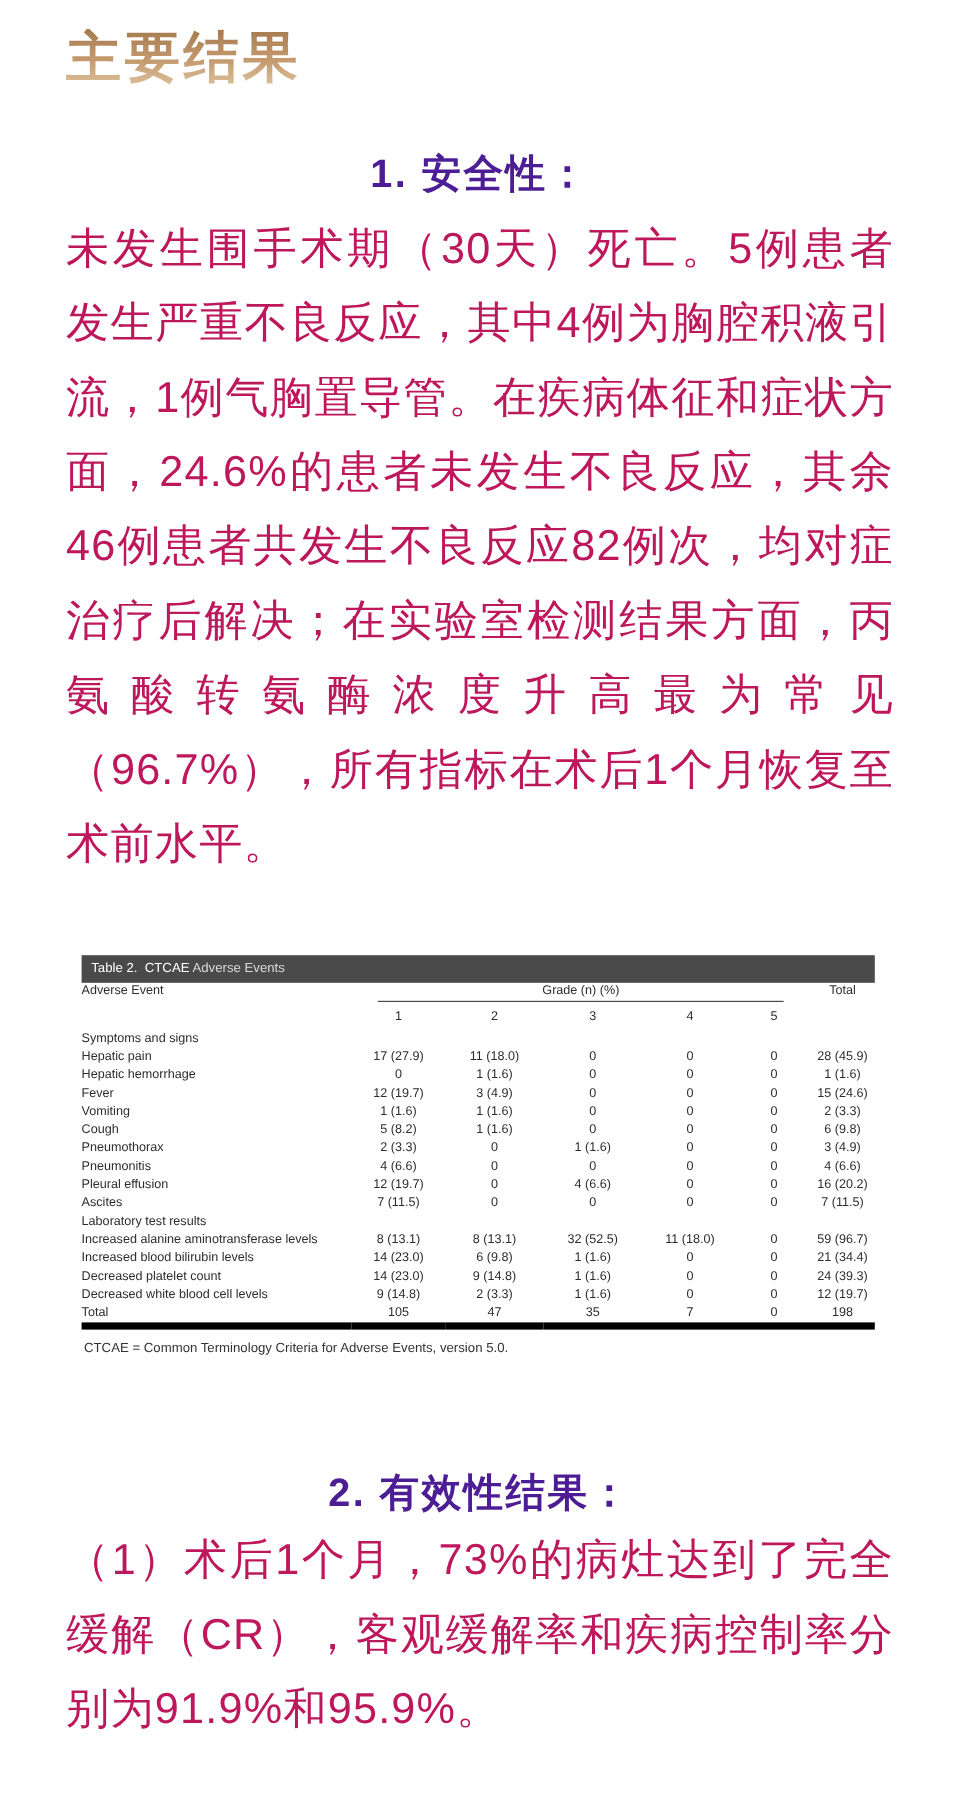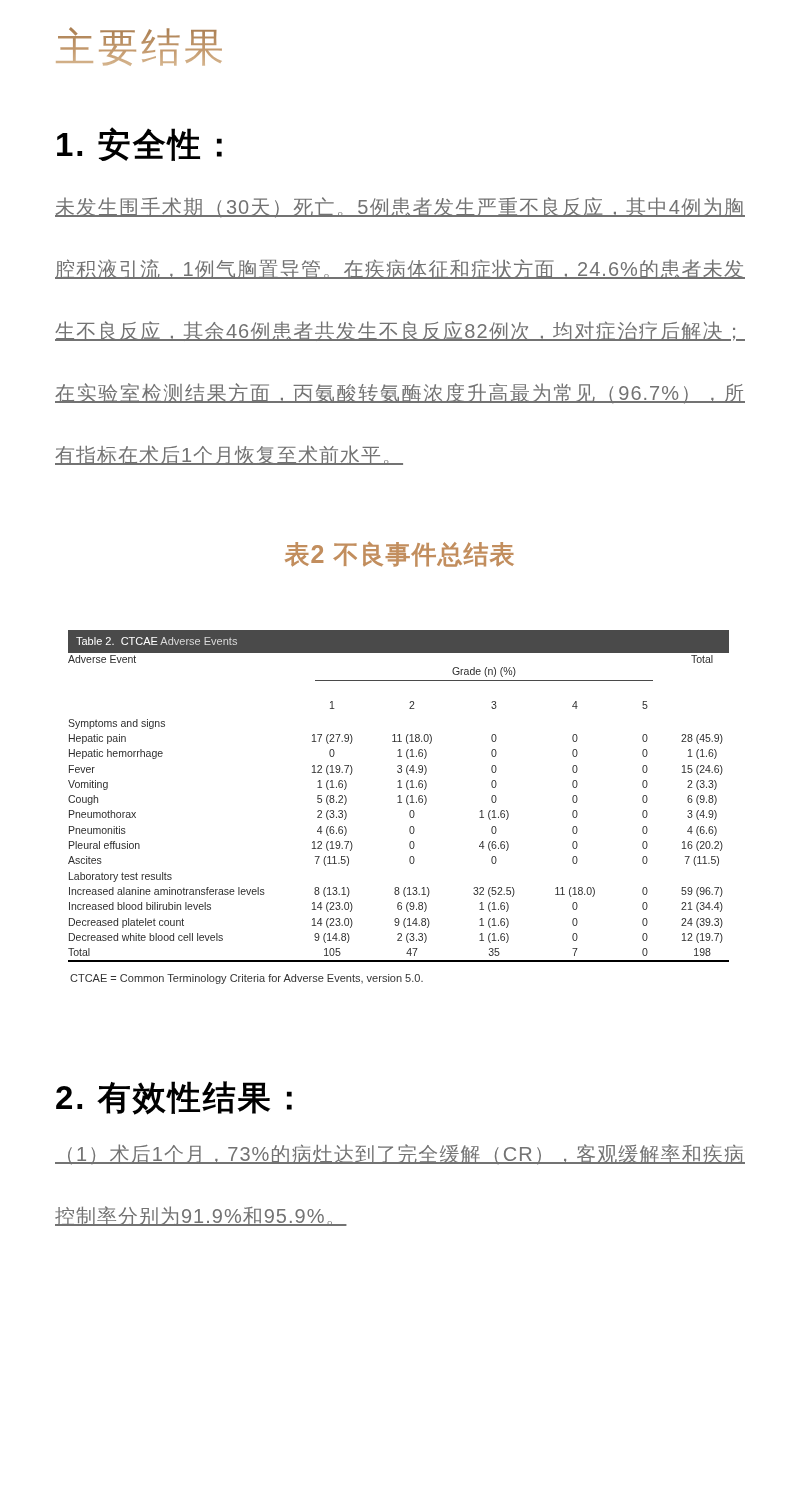--- a/index.html
+++ b/index.html
@@ -7,52 +7,52 @@
     width:800px; min-height:1499px;
     font-family:"Liberation Sans","DejaVu Sans",sans-serif;
     color:#262626;
     -webkit-font-smoothing:antialiased;
   }
   .page { width:800px; box-sizing:border-box; padding:0 55px; }
 
   h1.main-title {
     margin:24px 0 0 0;
     font-family:"Liberation Serif","DejaVu Serif",serif;
-    font-weight:normal;
-    font-size:40px; line-height:48px;
+    font-weight:bold;
+    font-size:46px; line-height:48px;
     letter-spacing:3px;
     color:#b98d5f;
     width:-moz-fit-content; width:fit-content;
   }
   @supports (-webkit-background-clip:text) {
     h1.main-title {
       background:linear-gradient(180deg,#a57a4e 0%,#c49a6e 55%,#dcc09c 100%);
       -webkit-background-clip:text;
       -webkit-text-fill-color:transparent;
     }
   }
 
   h2.sec {
     margin:0;
     font-size:33px; line-height:34px;
     font-weight:bold;
-    color:#000000;
+    color:#4c1d95;
     letter-spacing:2px;
+    text-align:center;
   }
   h2.sec-1 { margin-top:56px; }
   h2.sec-2 { margin-top:96px; }
 
   p.body-text {
     margin:14px 0 0 0;
-    font-size:20px;
+    font-size:36px;
     line-height:62px;
     letter-spacing:1px;
     text-align:justify;
-    color:#737373;
-    text-decoration:underline;
+    color:#be185d;
   }
   p.body-text-2 { margin-top:8px; }
 
   .caption {
     margin-top:54px;
     text-align:center;
     font-size:25px; line-height:28px;
     font-weight:bold;
     color:#c28e5e;
     letter-spacing:1px;
@@ -73,30 +73,30 @@
     white-space:pre;
   }
   .tbar .tbar-b { color:#ffffff; font-weight:normal; }
 
   table.ctcae {
     border-collapse:collapse;
     table-layout:fixed;
     width:661px;
     font-size:10.5px;
     color:#2d2d2d;
-    border-bottom:2px solid #000000;
+    border-bottom:6px solid #000000;
   }
   table.ctcae th, table.ctcae td { padding:0; font-weight:normal; }
   thead th { font-weight:bold; vertical-align:top; }
   .h-event { text-align:left; padding-top:6px; }
   .h-total { text-align:center; padding-top:6px; }
   .h-gradegroup { padding-top:6px; }
   .h-gradegroup .gradelabel {
     display:block;
-    margin:12px 22px;
+    margin:0 22px;
     text-align:center;
     border-bottom:1.5px solid #4a4a4a;
     padding-bottom:3px;
   }
   tr.subhead th { text-align:center; height:20px; vertical-align:middle; padding-top:2px; }
   tbody td { height:15.3px; vertical-align:middle; }
   td.c-event { text-align:left; }
   td.c-grade, td.c-total { text-align:center; }
 
   .footnote {
@@ -110,21 +110,20 @@
 <body>
 
 <div class="page">
 
   <h1 class="main-title">主要结果</h1>
 
   <h2 class="sec sec-1">1. 安全性：</h2>
 
   <p class="body-text">未发生围手术期（30天）死亡。5例患者发生严重不良反应，其中4例为胸腔积液引流，1例气胸置导管。在疾病体征和症状方面，24.6%的患者未发生不良反应，其余46例患者共发生不良反应82例次，均对症治疗后解决；在实验室检测结果方面，丙氨酸转氨酶浓度升高最为常见（96.7%），所有指标在术后1个月恢复至术前水平。</p>
 
-  <div class="caption">表2 不良事件总结表</div>
 
   <div class="tablewrap">
     <div class="tbar"><span class="tbar-b">Table 2.  CTCAE</span><span class="tbar-r"> Adverse Events</span></div>
 
     <table class="ctcae">
       <colgroup>
         <col style="width:225px">
         <col style="width:78px">
         <col style="width:82px">
         <col style="width:82px">

